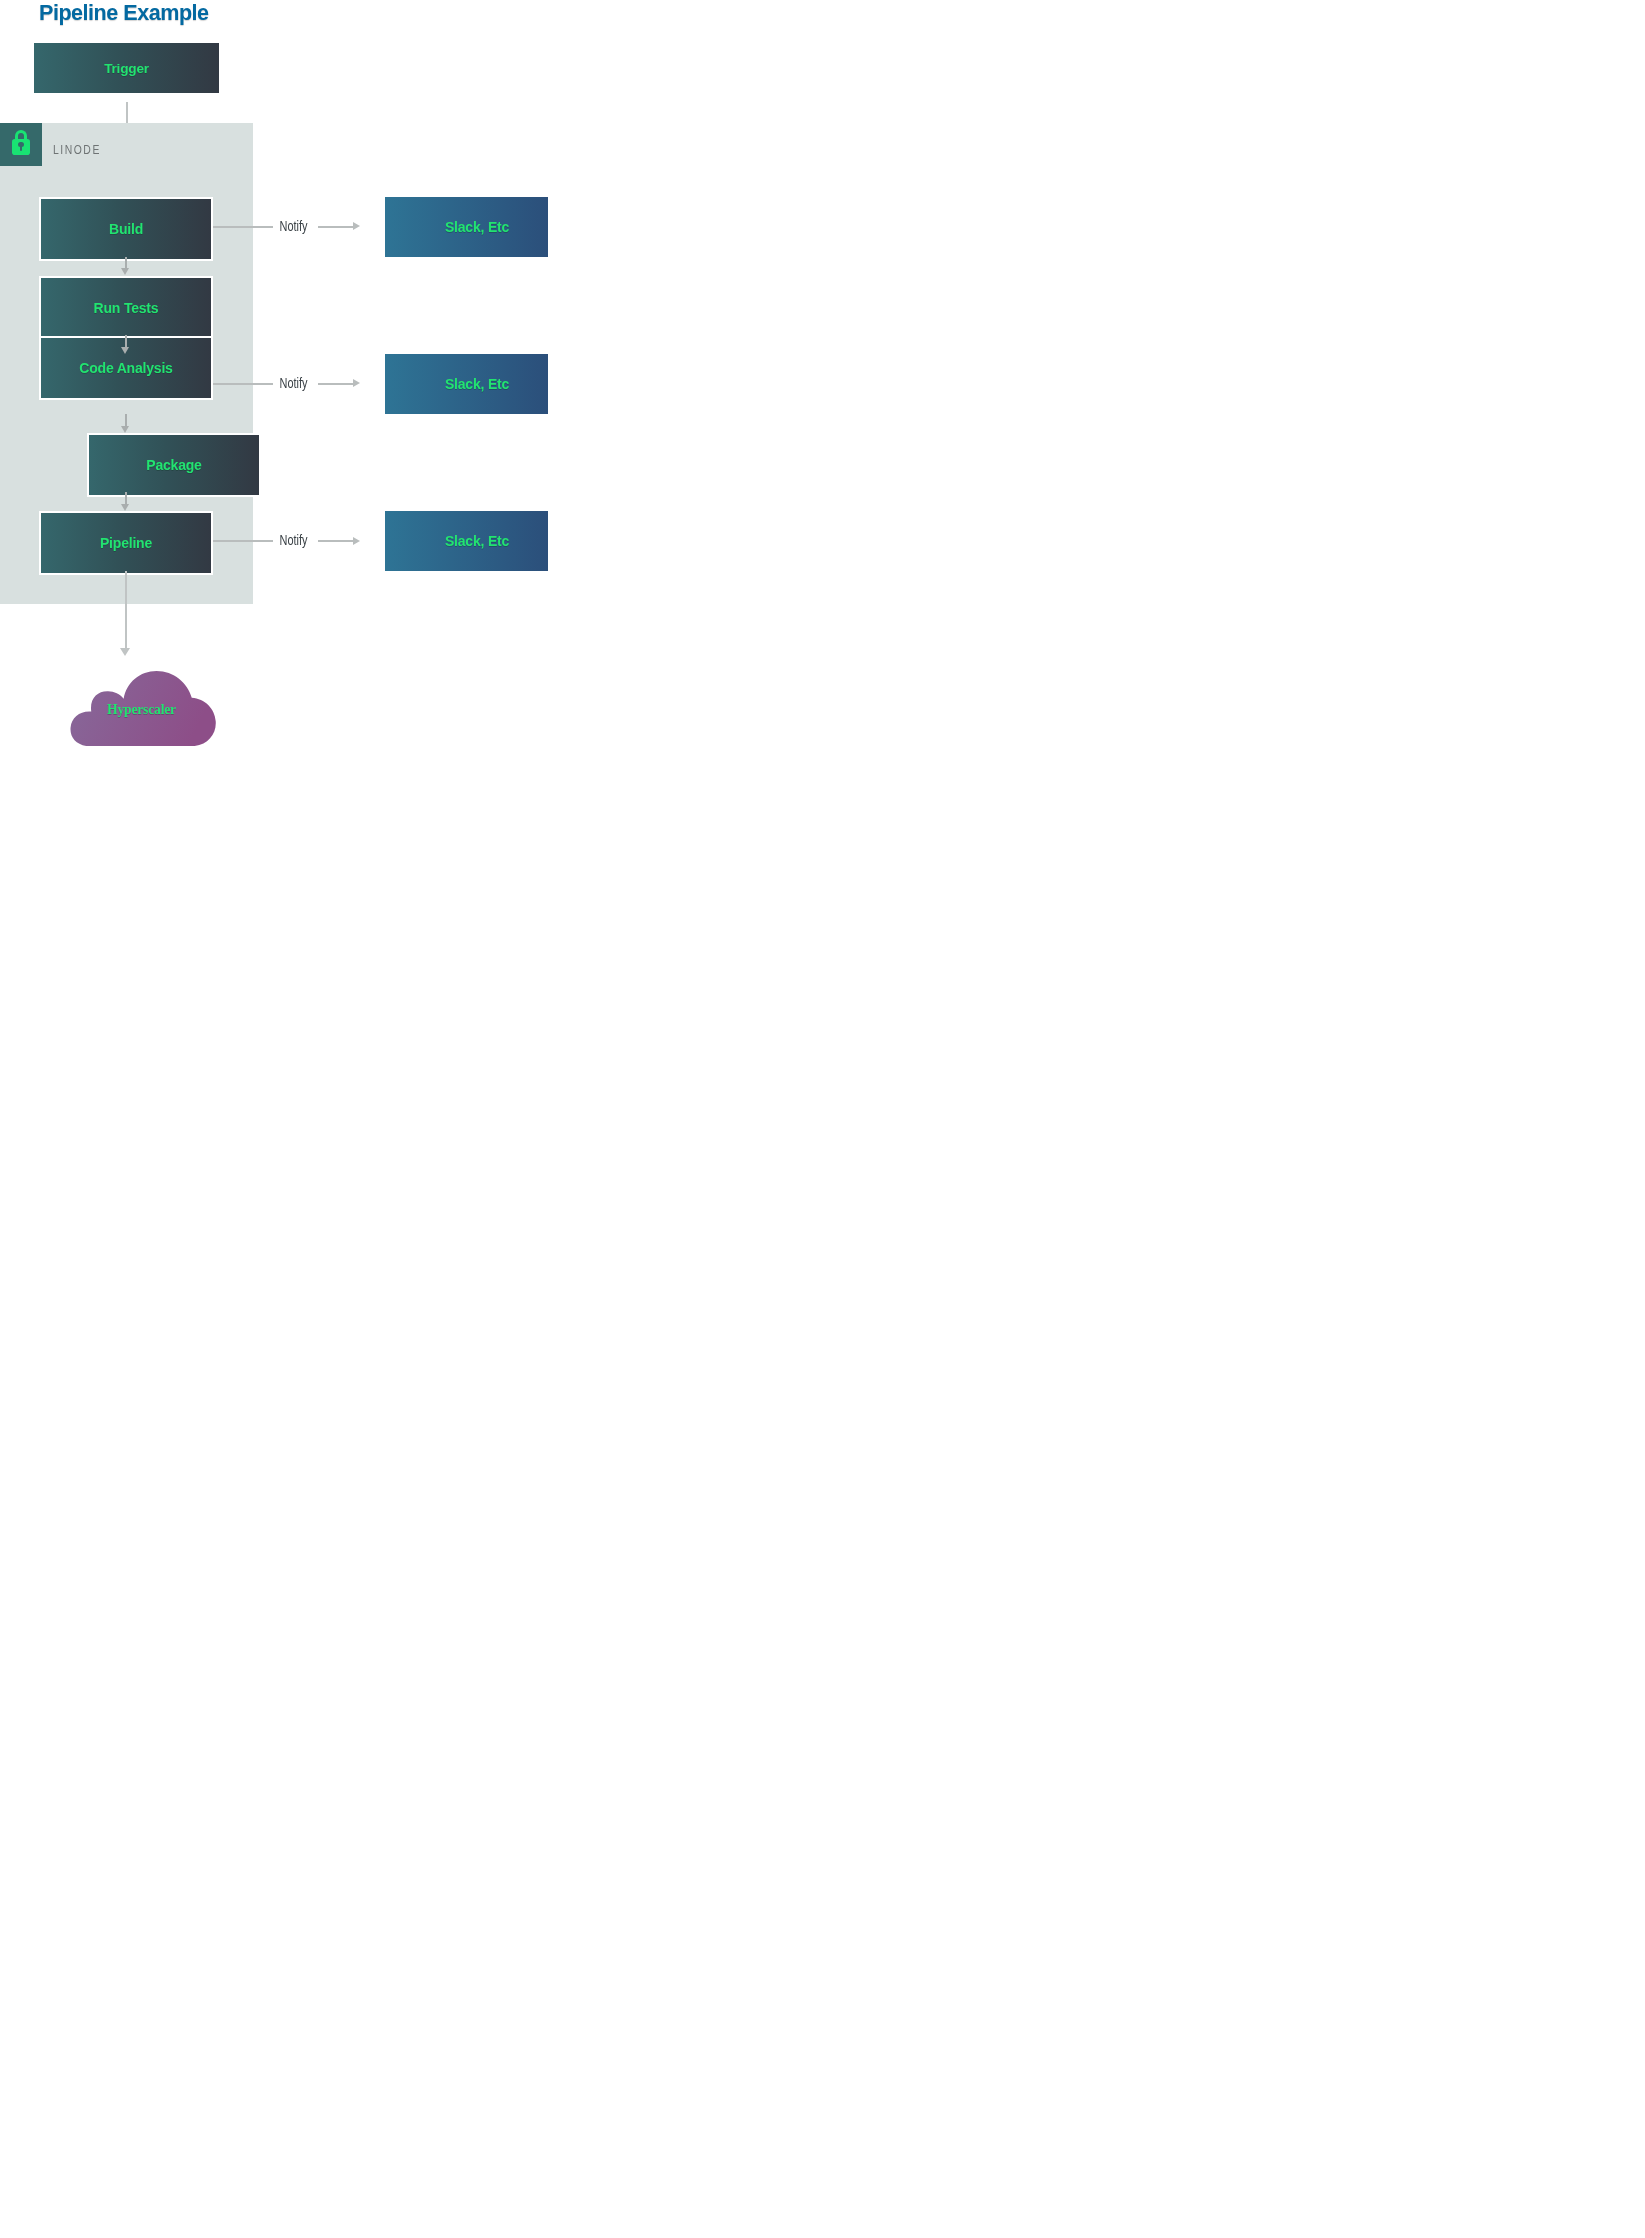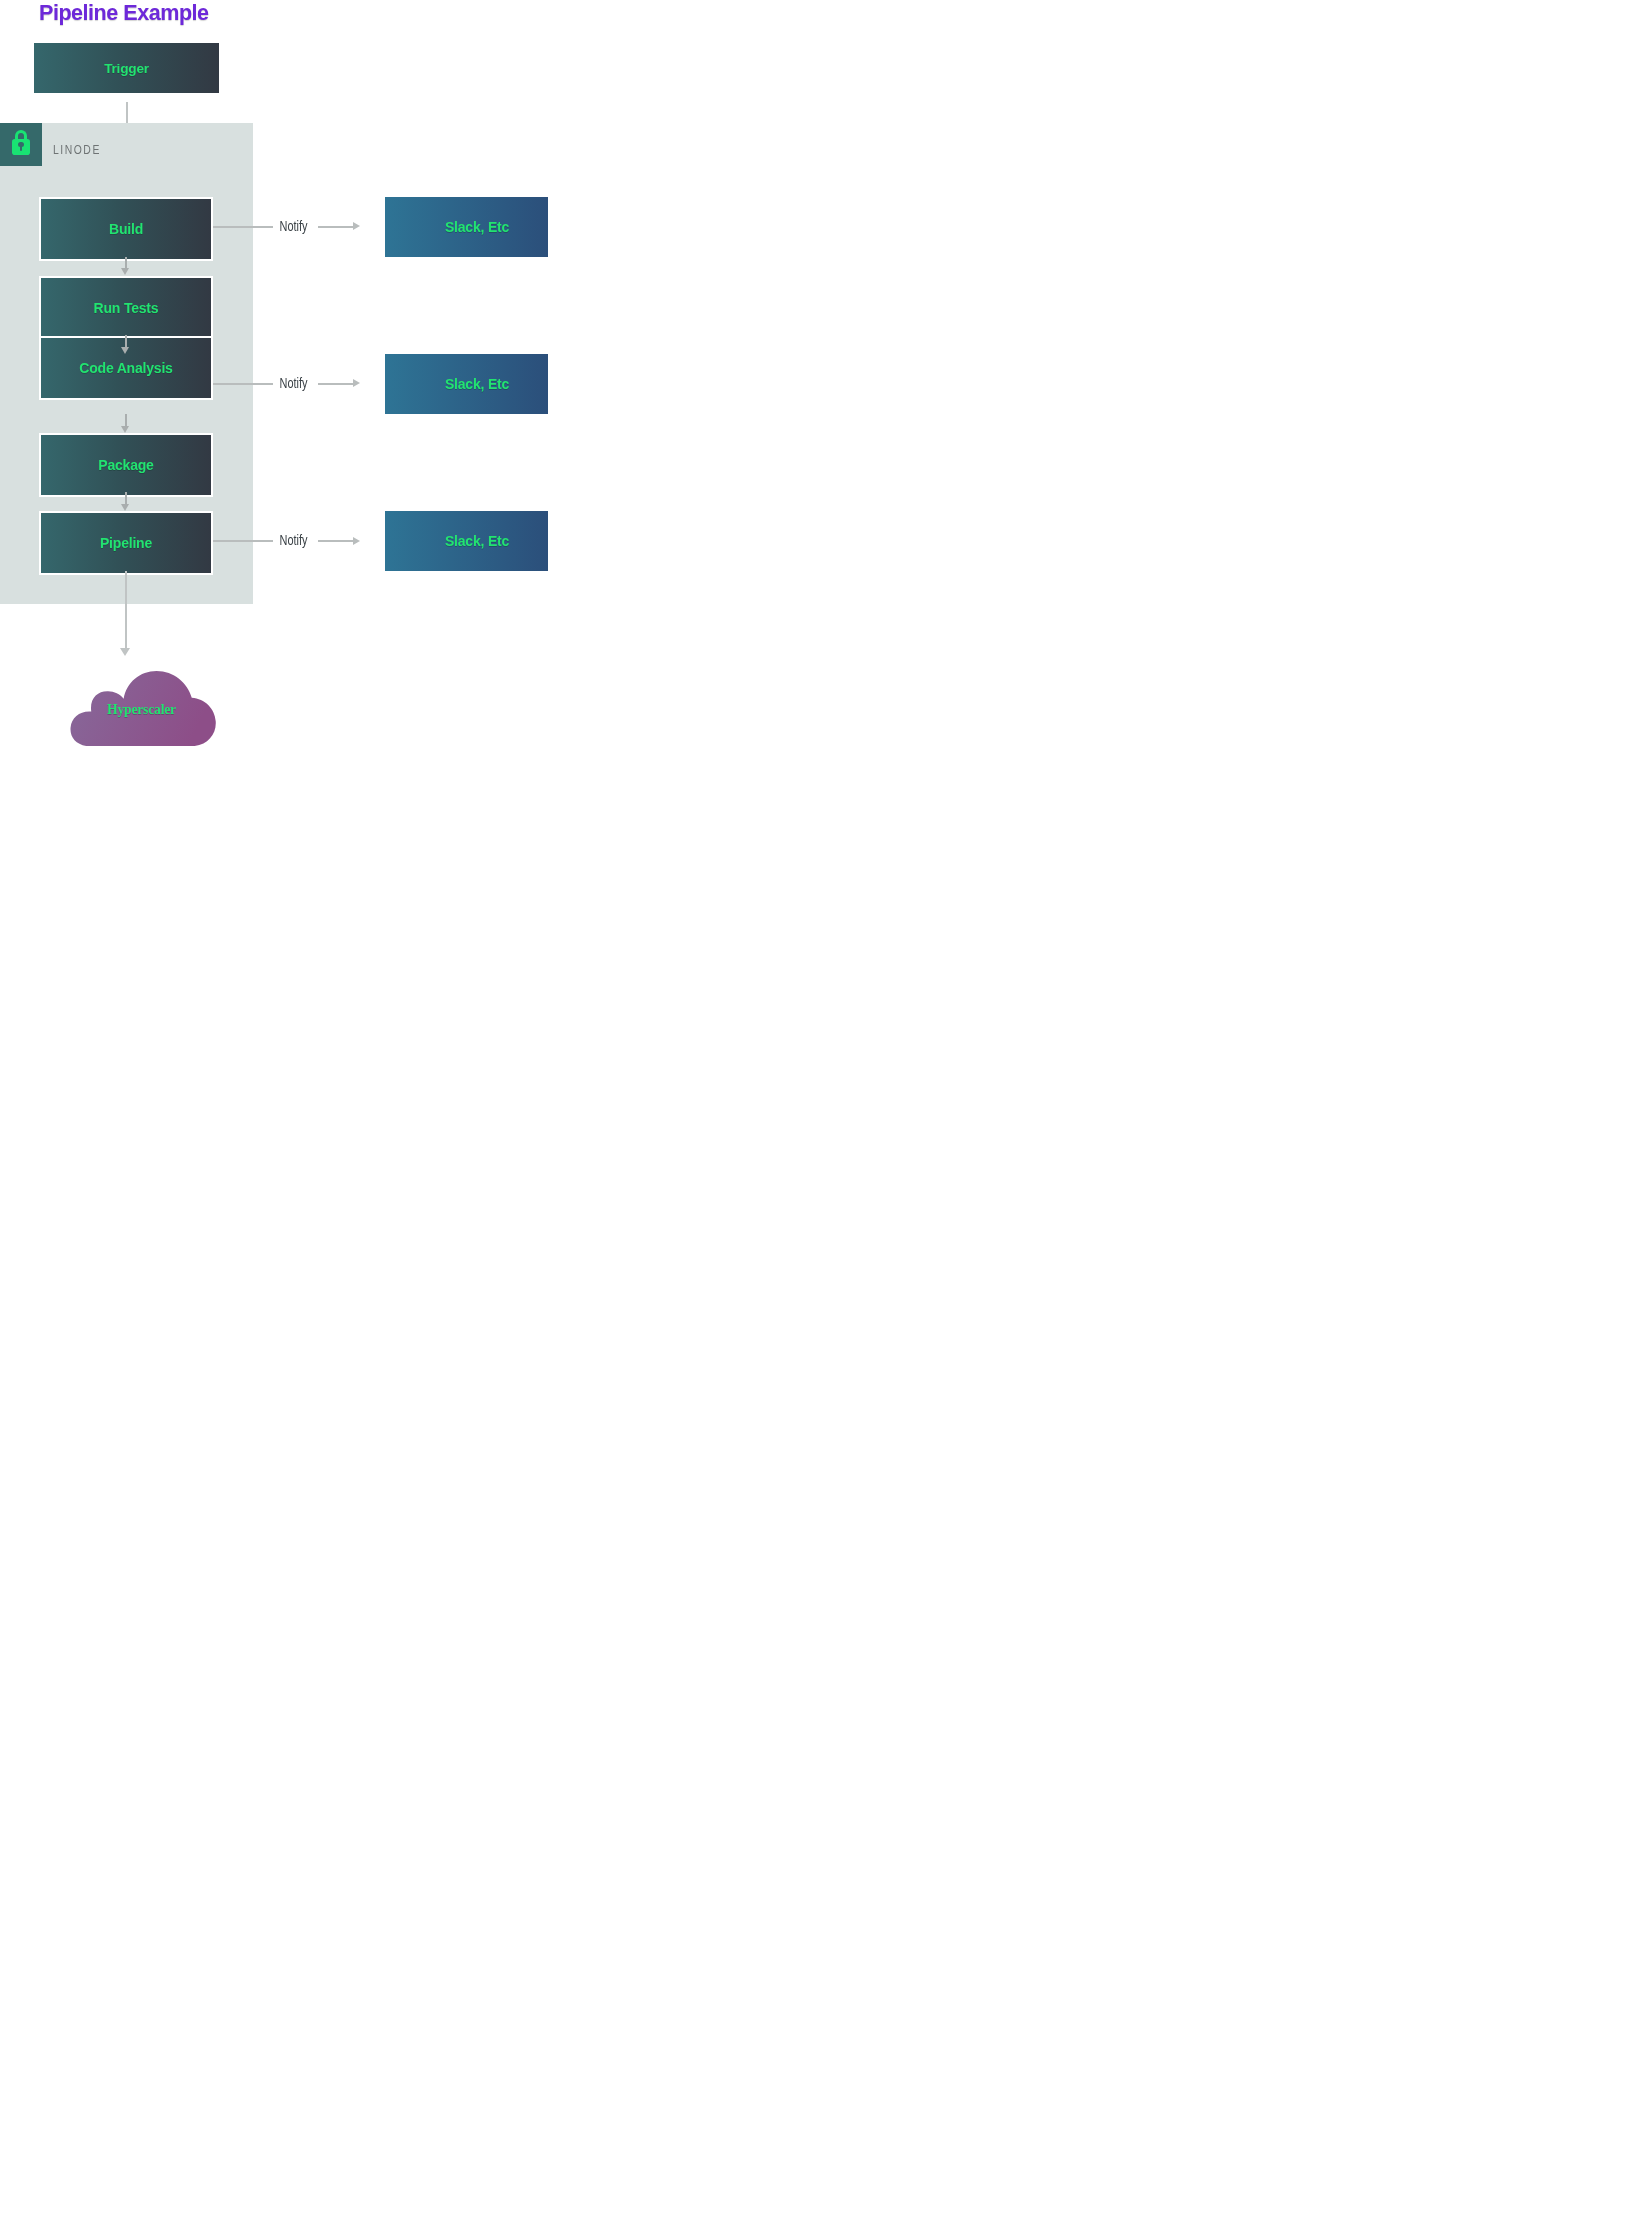--- a/index.html
+++ b/index.html
@@ -6,21 +6,21 @@
   .page{
     position:relative;
     width:548px;height:746px;
     background:#ffffff;
     font-family:"Liberation Sans","DejaVu Sans",sans-serif;
     overflow:hidden;
   }
   .title{
     position:absolute;left:39px;top:0px;margin:0;
     font-size:21.6px;font-weight:700;letter-spacing:-0.5px;
-    color:#6d28d9;
+    color:#0369a1;
     text-shadow:0 1.4px 0.9px rgba(110,110,110,0.30);
   }
   
   .node{
     position:absolute;
     display:flex;align-items:center;justify-content:center;
   }
   .grad-step{background:linear-gradient(90deg,#35676c 0%,#315157 45%,#323943 100%);}
   .grad-notify{background:linear-gradient(90deg,#2e7495 0%,#2b4a77 100%);}
   .green-label{
@@ -138,21 +138,21 @@
   <div class="node step" style="top:276px;">
     <div class="step-inner grad-step">
       <span class="green-label">Run Tests</span>
     </div>
   </div>
   <div class="node step" style="top:336px;">
     <div class="step-inner grad-step">
       <span class="green-label">Code Analysis</span>
     </div>
   </div>
-  <div class="node step" style="top:433px;">
+  <div class="node step" style="top:433px;margin-left:48px;">
     <div class="step-inner grad-step">
       <span class="green-label">Package</span>
     </div>
   </div>
   <div class="node step" style="top:511px;">
     <div class="step-inner grad-step">
       <span class="green-label">Pipeline</span>
     </div>
   </div>
 

